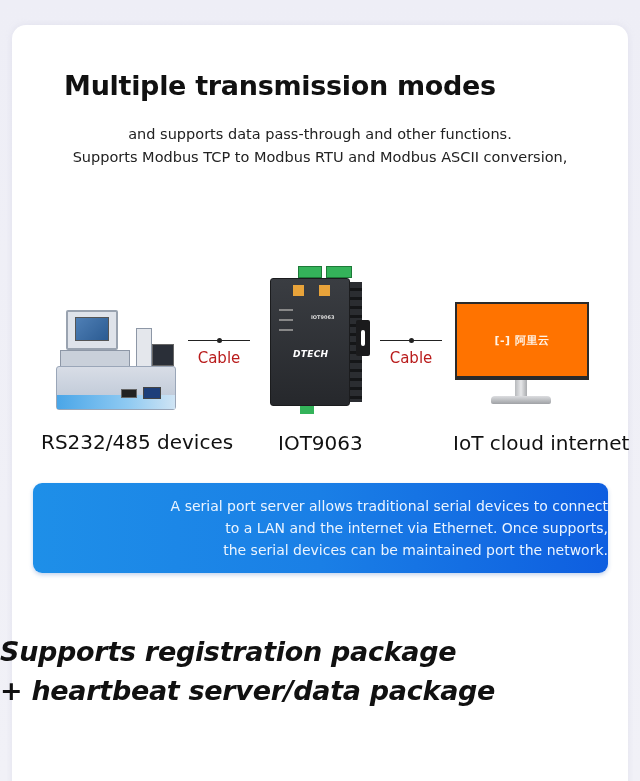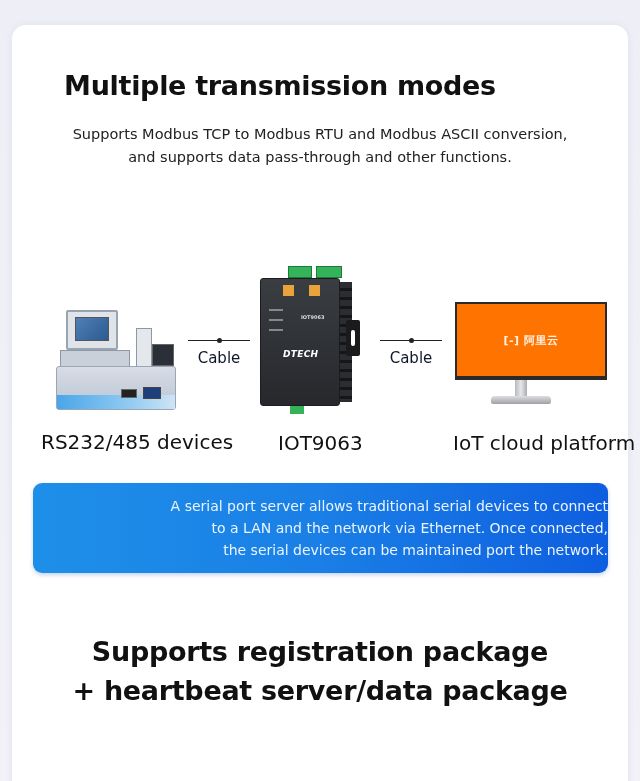--- a/index.html
+++ b/index.html
@@ -28,21 +28,21 @@
       position: absolute; font-size: 20px; color: #111; white-space: nowrap;
     }
     .cable { position: absolute; width: 62px; }
     .cable-line {
       height: 1px; background: #222; position: relative; width: 62px;
     }
     .cable-line::after {
       content: ""; position: absolute; left: 29px; top: -2px; width: 5px; height: 5px;
       border-radius: 50%; background: #222;
     }
-    .cable-text { font-size: 15px; color: #0f172a; text-align: center; margin-top: 8px; }
+    .cable-text { font-size: 15px; color: #b91c1c; text-align: center; margin-top: 8px; }
 
     
     .rsdev { position: absolute; left: 48px; top: 42px; width: 132px; height: 112px; }
     .rs-base {
       position: absolute; left: 8px; top: 64px; width: 120px; height: 44px;
       background: linear-gradient(180deg,#d8dde6,#b9c4d4); border-radius: 3px;
       border: 1px solid #9aa6b8;
     }
     .rs-base .blue-strip {
       position: absolute; left: 0; bottom: 0; width: 100%; height: 14px;
@@ -65,21 +65,21 @@
     .rs-tower {
       position: absolute; left: 88px; top: 26px; width: 16px; height: 40px;
       background: #e4e7ec; border: 1px solid #8d97a6;
     }
     .rs-box {
       position: absolute; left: 104px; top: 42px; width: 22px; height: 22px;
       background: #2a2f38; border: 1px solid #666;
     }
 
     
-    .iot { position: absolute; left: 258px; top: 6px; width: 106px; height: 148px; }
+    .iot { position: absolute; left: 268px; top: 6px; width: 106px; height: 148px; }
     .iot-term {
       position: absolute; top: 0; height: 12px; background: #34b35a; border: 1px solid #1d7a38;
     }
     .iot-body {
       position: absolute; left: 2px; top: 12px; width: 80px; height: 128px;
       background: linear-gradient(180deg,#3a3d42,#26282c); border-radius: 3px;
       border: 1px solid #1b1c1e;
     }
     .iot-side {
       position: absolute; left: 82px; top: 16px; width: 12px; height: 120px;
@@ -106,21 +106,21 @@
     }
     .iot-leds { position: absolute; left: 8px; top: 30px; }
     .iot-leds div { width: 14px; height: 2px; background: #888; margin-bottom: 8px; }
     .iot-bottom-term {
       position: absolute; left: 32px; top: 140px; width: 14px; height: 8px; background: #34b35a;
     }
 
     
     .monitor { position: absolute; left: 455px; top: 42px; width: 134px; height: 108px; }
     .mon-screen {
-      position: absolute; left: 0; top: 0; width: 152px; height: 78px;
+      position: absolute; left: 0; top: 0; width: 134px; height: 78px;
       background: #ff7300; border: 2px solid #2a2a2a; border-bottom-width: 4px;
     }
     .mon-logo {
       position: absolute; left: 0; width: 100%; top: 29px; text-align: center;
       color: #fff3e6; font-size: 11px; font-weight: bold; letter-spacing: 0.5px;
     }
     .mon-neck {
       position: absolute; left: 60px; top: 78px; width: 12px; height: 18px;
       background: linear-gradient(90deg,#b7b9bc,#e6e7e9,#a9abae);
     }
@@ -132,34 +132,34 @@
     .info-box {
       position: absolute; left: 33px; top: 483px; width: 575px; height: 90px;
       border-radius: 9px;
       background: linear-gradient(90deg,#1e8fe8 0%,#1a7fe6 50%,#0e5ee0 100%);
       box-shadow: 0 2px 4px rgba(20,80,180,0.25);
       color: #eaf4ff; text-align: right; font-size: 14px; line-height: 22px;
       padding-top: 12px;
     }
     .heading2 {
       position: absolute; left: 0; width: 640px; top: 632px;
-      text-align: center; font-size: 27px; font-weight: bold; color: #111;
-      line-height: 39px; letter-spacing: -0.3px;
+      font-size: 27px; font-weight: bold; color: #111;
+      line-height: 39px; letter-spacing: -0.3px; font-style: italic;
     }
   </style>
 </head>
 <body>
 
 <div class="page">
   <div class="card"></div>
 
   <h1 class="title">Multiple transmission modes</h1>
   <div class="subtitle">
+    <div>and supports data pass-through and other functions.</div>
     <div>Supports Modbus TCP to Modbus RTU and Modbus ASCII conversion,</div>
-    <div>and supports data pass-through and other functions.</div>
   </div>
 
   <div class="diagram">
 
     <div class="rsdev">
       <div class="rs-top">
           <div class="screen"></div>
         </div>
       <div class="rs-mid"></div>
       <div class="rs-tower"></div>
@@ -202,26 +202,26 @@
       <div class="cable-text">Cable</div>
     </div>
 
     <div class="monitor">
       <div class="mon-screen">
         <div class="mon-logo">[-] 阿里云</div>
       </div>
       <div class="mon-neck"></div>
       <div class="mon-base"></div>
     </div>
-    <div class="node-label" style="left:453px; top:171px;">IoT cloud platform</div>
+    <div class="node-label" style="left:453px; top:171px;">IoT cloud internet</div>
   </div>
 
   <div class="info-box">
     <div>A serial port server allows traditional serial devices to connect</div>
-    <div>to a LAN and the network via Ethernet. Once connected,</div>
+    <div>to a LAN and the internet via Ethernet. Once supports,</div>
     <div>the serial devices can be maintained port the network.</div>
   </div>
 
   <h2 class="heading2">
     <div>Supports registration package</div>
     <div>+ heartbeat server/data package</div>
   </h2>
 </div>
 
 </body></html>

